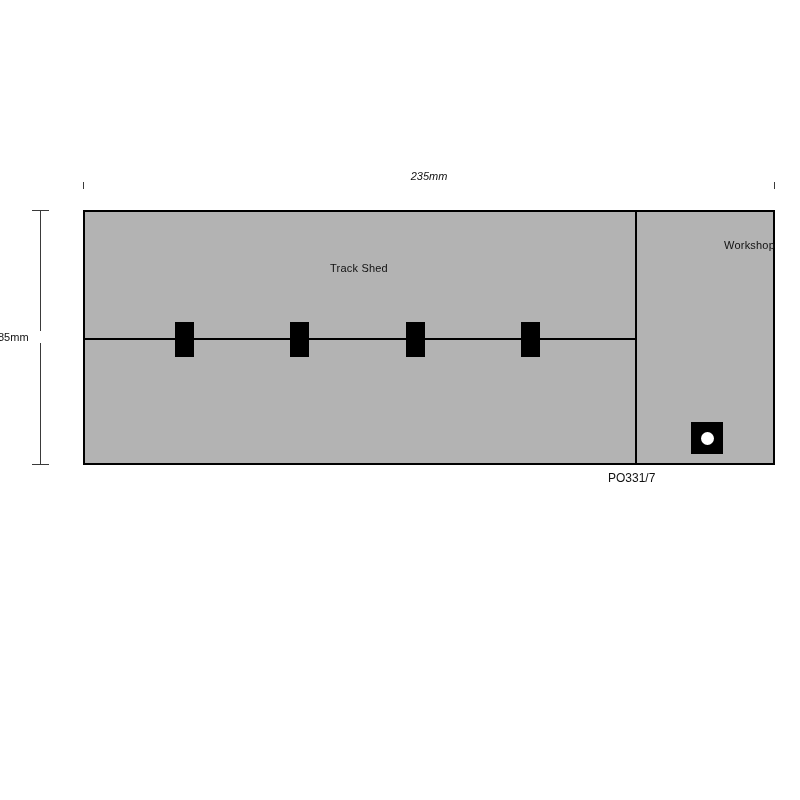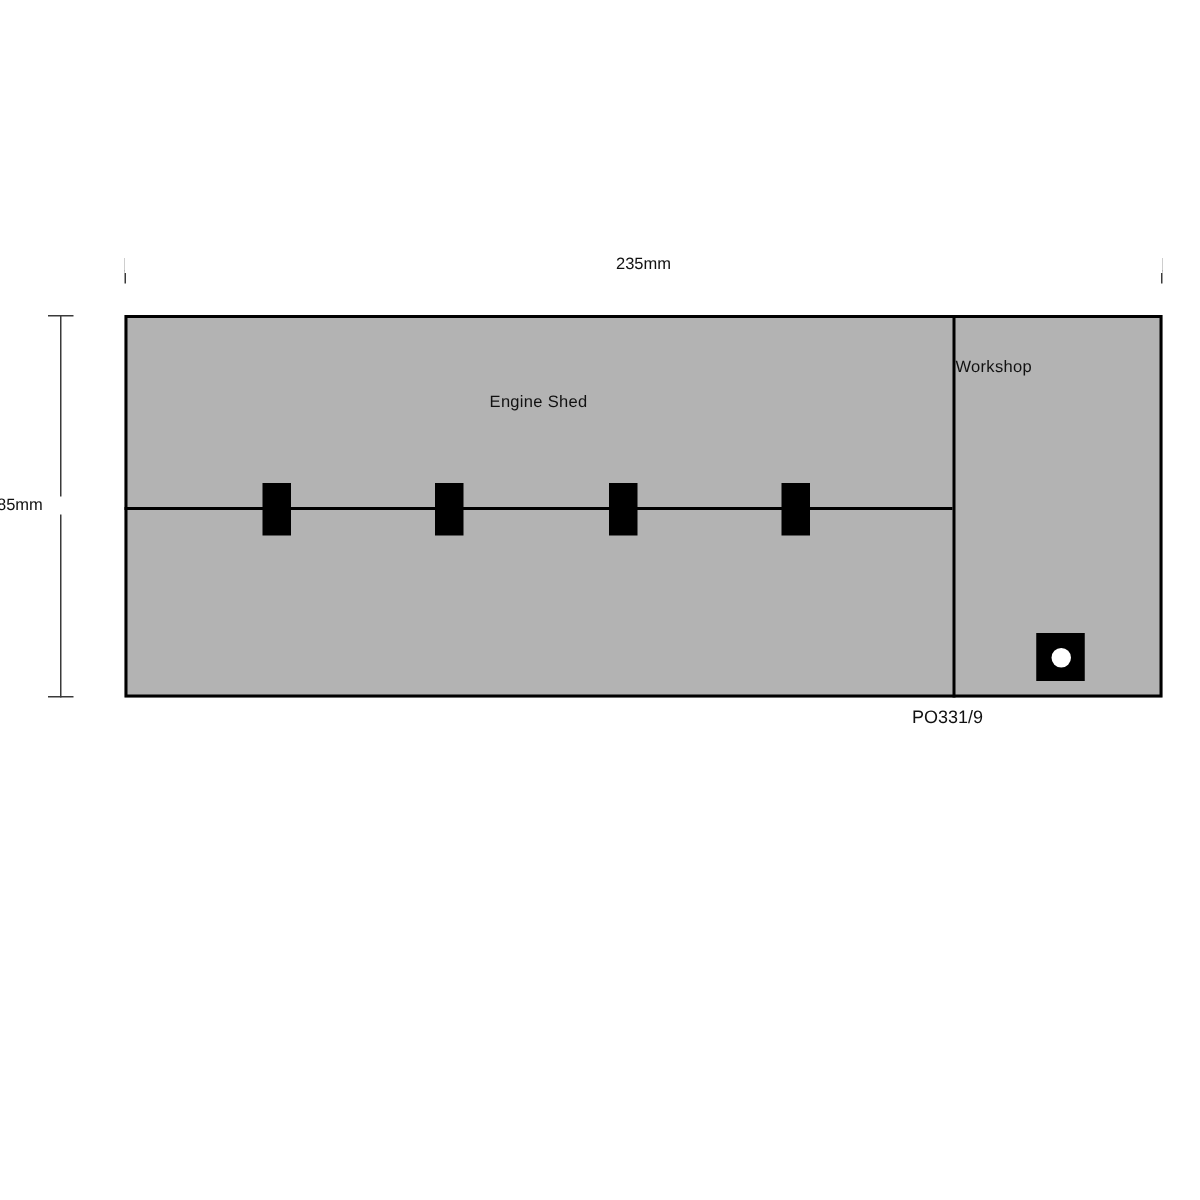--- a/index.html
+++ b/index.html
@@ -53,21 +53,21 @@
     text-align: center;
     font-size: 11px;
     color: #111111;
     letter-spacing: 0.2px;
   }
   .workshop-label {
     position: absolute;
     left: 637px;
     top: 239px;
     width: 138px;
-    text-align: left;
+    text-align: right;
     font-size: 11px;
     color: #111111;
     letter-spacing: 0.2px;
   }
 
   
   .track-line {
     position: absolute;
     left: 83px;
     top: 338px;
@@ -129,20 +129,21 @@
   .dim-top-label {
     position: absolute;
     left: 83px;
     top: 170px;
     width: 692px;
     text-align: center;
     font-size: 11px;
     background: #ffffff;
     padding: 0 4px;
     box-sizing: border-box;
+    font-style: italic;
   }
   .dim-top-label span {
     background: #ffffff;
     padding: 0 5px;
   }
 
   
   .dim-left-line {
     position: absolute;
     left: 40px;
@@ -204,30 +205,30 @@
   </div>
 
   <div class="dim-left-line"></div>
   <div class="dim-left-tick top"></div>
   <div class="dim-left-tick bottom"></div>
   <div class="dim-left-label">85mm</div>
 
   <div class="plan-body"></div>
   <div class="plan-divider"></div>
 
-  <div class="shed-label">Engine Shed</div>
+  <div class="shed-label">Track Shed</div>
   <div class="workshop-label">Workshop</div>
 
   <div class="track-line"></div>
   <div class="truss" style="left:175px;"></div>
   <div class="truss" style="left:290px;"></div>
   <div class="truss" style="left:406px;"></div>
   <div class="truss" style="left:521px;"></div>
 
   <div class="workshop-detail">
     <div class="dot"></div>
   </div>
 
   <div class="caption">
-    <div class="caption-code">PO331/9</div>
+    <div class="caption-code">PO331/7</div>
   </div>
 
 </div>
 
 </body></html>

